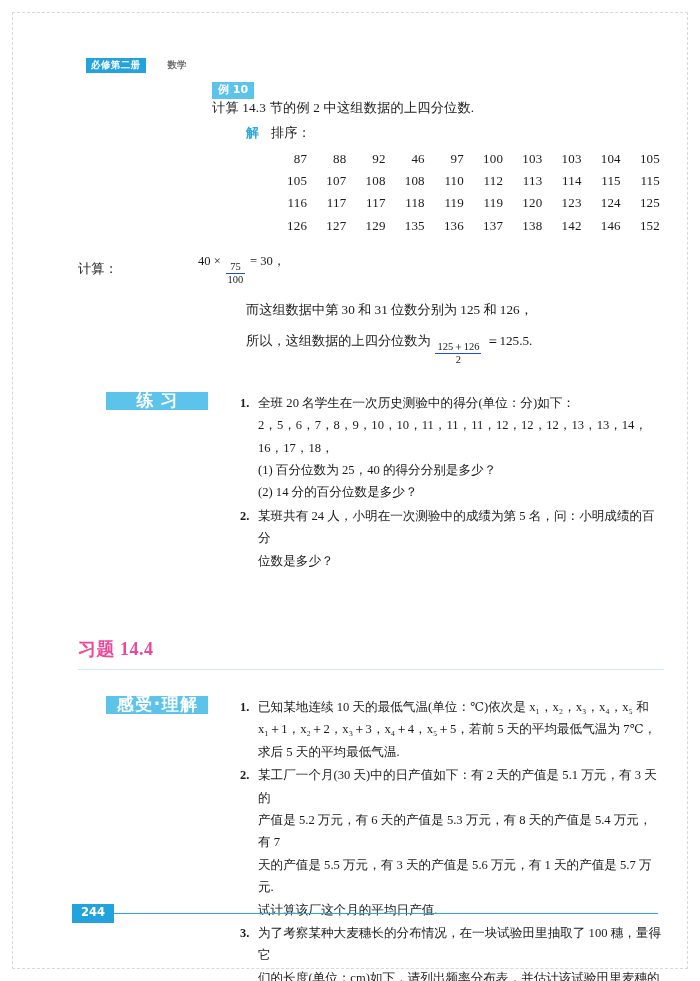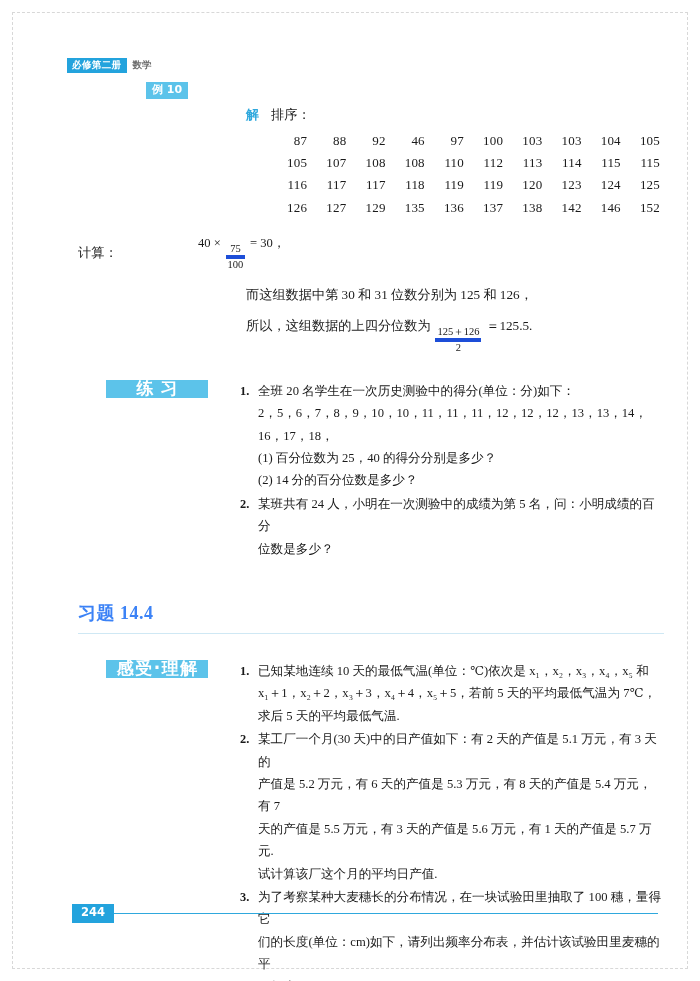--- a/index.html
+++ b/index.html
@@ -25,25 +25,25 @@
     top: 12px;
     right: 12px;
     bottom: 12px;
     border: 1px dashed #d8d8d8;
     pointer-events: none;
   }
 
   
   .runhead {
     position: absolute;
-    left: 67px;
+    left: 86px;
     top: 58px;
     display: flex;
     align-items: center;
-    gap: 4px;
+    gap: 20px;
   }
   .runhead-badge {
     background: #23a3dd;
     color: #ffffff;
     font-size: 9.5px;
     font-weight: bold;
     letter-spacing: .4px;
     padding: 2px 5px 3px 5px;
     line-height: 1;
     font-family: "DejaVu Sans", sans-serif;
@@ -60,21 +60,21 @@
   .content {
     position: absolute;
     left: 78px;
     top: 82px;
     width: 586px;
   }
 
   .ex-head {
     display: flex;
     align-items: baseline;
-    margin-left: 68px;
+    margin-left: 120px;
     flex-direction: column;
   }
   .ex-badge {
     background: #5cc3ea;
     color: #ffffff;
     font-size: 11px;
     font-weight: bold;
     padding: 1px 6px 2px 6px;
     line-height: 1.25;
     font-family: "DejaVu Sans", sans-serif;
@@ -140,21 +140,21 @@
   
   .frac {
     display: inline-flex;
     flex-direction: column;
     vertical-align: -0.45em;
     text-align: center;
     font-size: 10.5px;
     line-height: 1.12;
     margin: 0 1.5px;
   }
-  .frac .num { border-bottom: 4px solid #1d4ed8; padding: 0 2px 0px 2px; }
+  .frac .num { border-bottom: 1px solid #1d4ed8; padding: 0 2px 0px 2px; }
   .frac .den { padding: 0px 2px 0 2px; }
 
   
   .labelled-block {
     display: flex;
     margin-top: 26px;
   }
   .side-label {
     flex: 0 0 102px;
     margin-left: 28px;
@@ -188,23 +188,23 @@
   .qnum {
     flex: 0 0 18px;
     font-weight: bold;
     font-size: 12.4px;
   }
   .qbody { flex: 1; }
   .qsub { display: block; }
 
   
   .sec-head {
-    margin-top: 40px;
+    margin-top: 64px;
     margin-left: 0px;
-    color: #3b82f6;
+    color: #ec4899;
     font-size: 18px;
     font-weight: bold;
     letter-spacing: .5px;
   }
   .sec-rule {
     margin-top: 8px;
     height: 1px;
     background: #cfe8f4;
     width: 586px;
   }
@@ -242,20 +242,21 @@
 
   <div class="runhead">
     <span class="runhead-badge">必修第二册</span>
     <span class="runhead-sub">数学</span>
   </div>
 
   <div class="content">
 
     <div class="ex-head">
       <span class="ex-badge">例 10</span>
+      <span class="ex-title">计算 14.3 节的例 2 中这组数据的上四分位数.</span>
     </div>
 
     <div class="sol-line">
       <span class="sol-mark">解</span>
       <span class="sol-text">排序：</span>
     </div>
 
     <div class="numgrid">
       <div class="numrow">
         <span>87</span>

